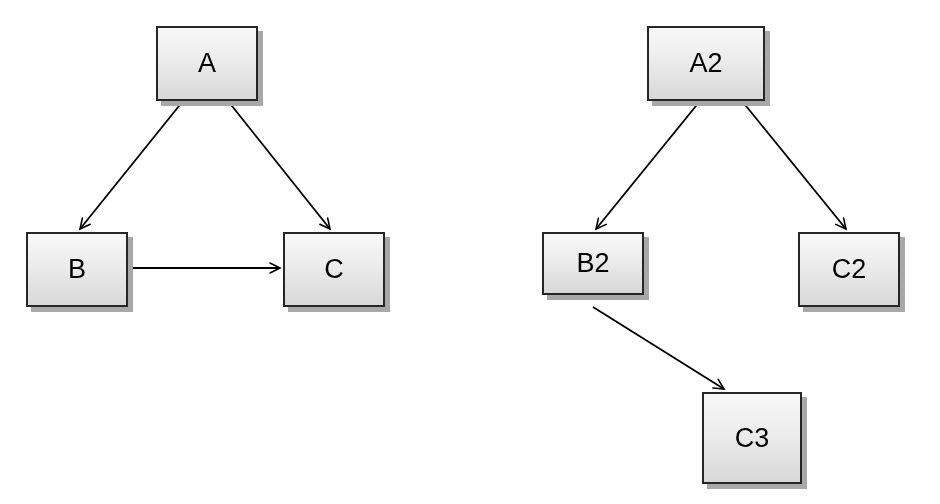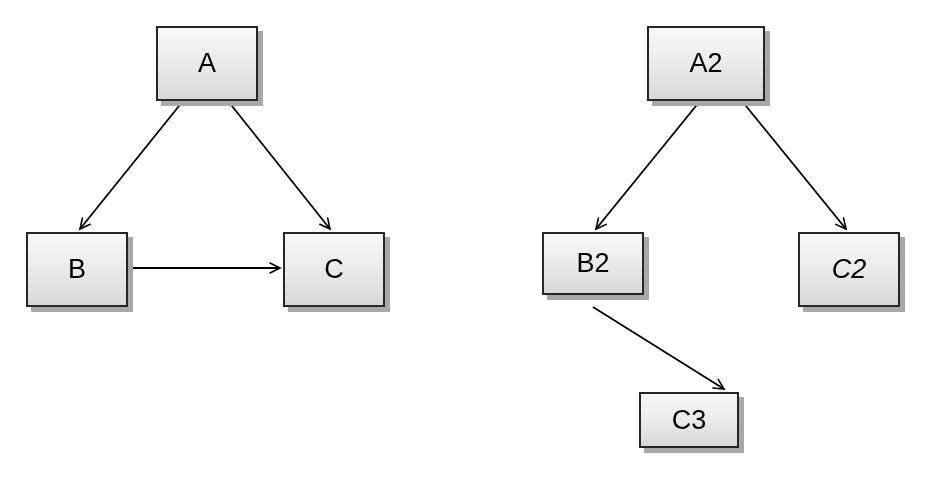--- a/index.html
+++ b/index.html
@@ -66,20 +66,20 @@
       </div>
       <div class="node" style="left: 283px; top: 232px; width: 102px; height: 75px;">
         <span class="node-label">C</span>
       </div>
       <div class="node" style="left: 635px; top: 26px; width: 118px; height: 75px; margin-left: 12px;">
         <span class="node-label">A2</span>
       </div>
       <div class="node" style="left: 542px; top: 232px; width: 102px; height: 63px;">
         <span class="node-label">B2</span>
       </div>
-      <div class="node" style="left: 798px; top: 232px; width: 102px; height: 75px; font-style: italic;">
+      <div class="node" style="left: 798px; top: 232px; width: 102px; height: 75px;">
         <span class="node-label">C2</span>
       </div>
-      <div class="node" style="left: 639px; top: 392px; width: 100px; height: 56px;">
+      <div class="node" style="left: 702px; top: 392px; width: 100px; height: 92px;">
         <span class="node-label">C3</span>
       </div>
     </div>
 </div>
 
 </body></html>

